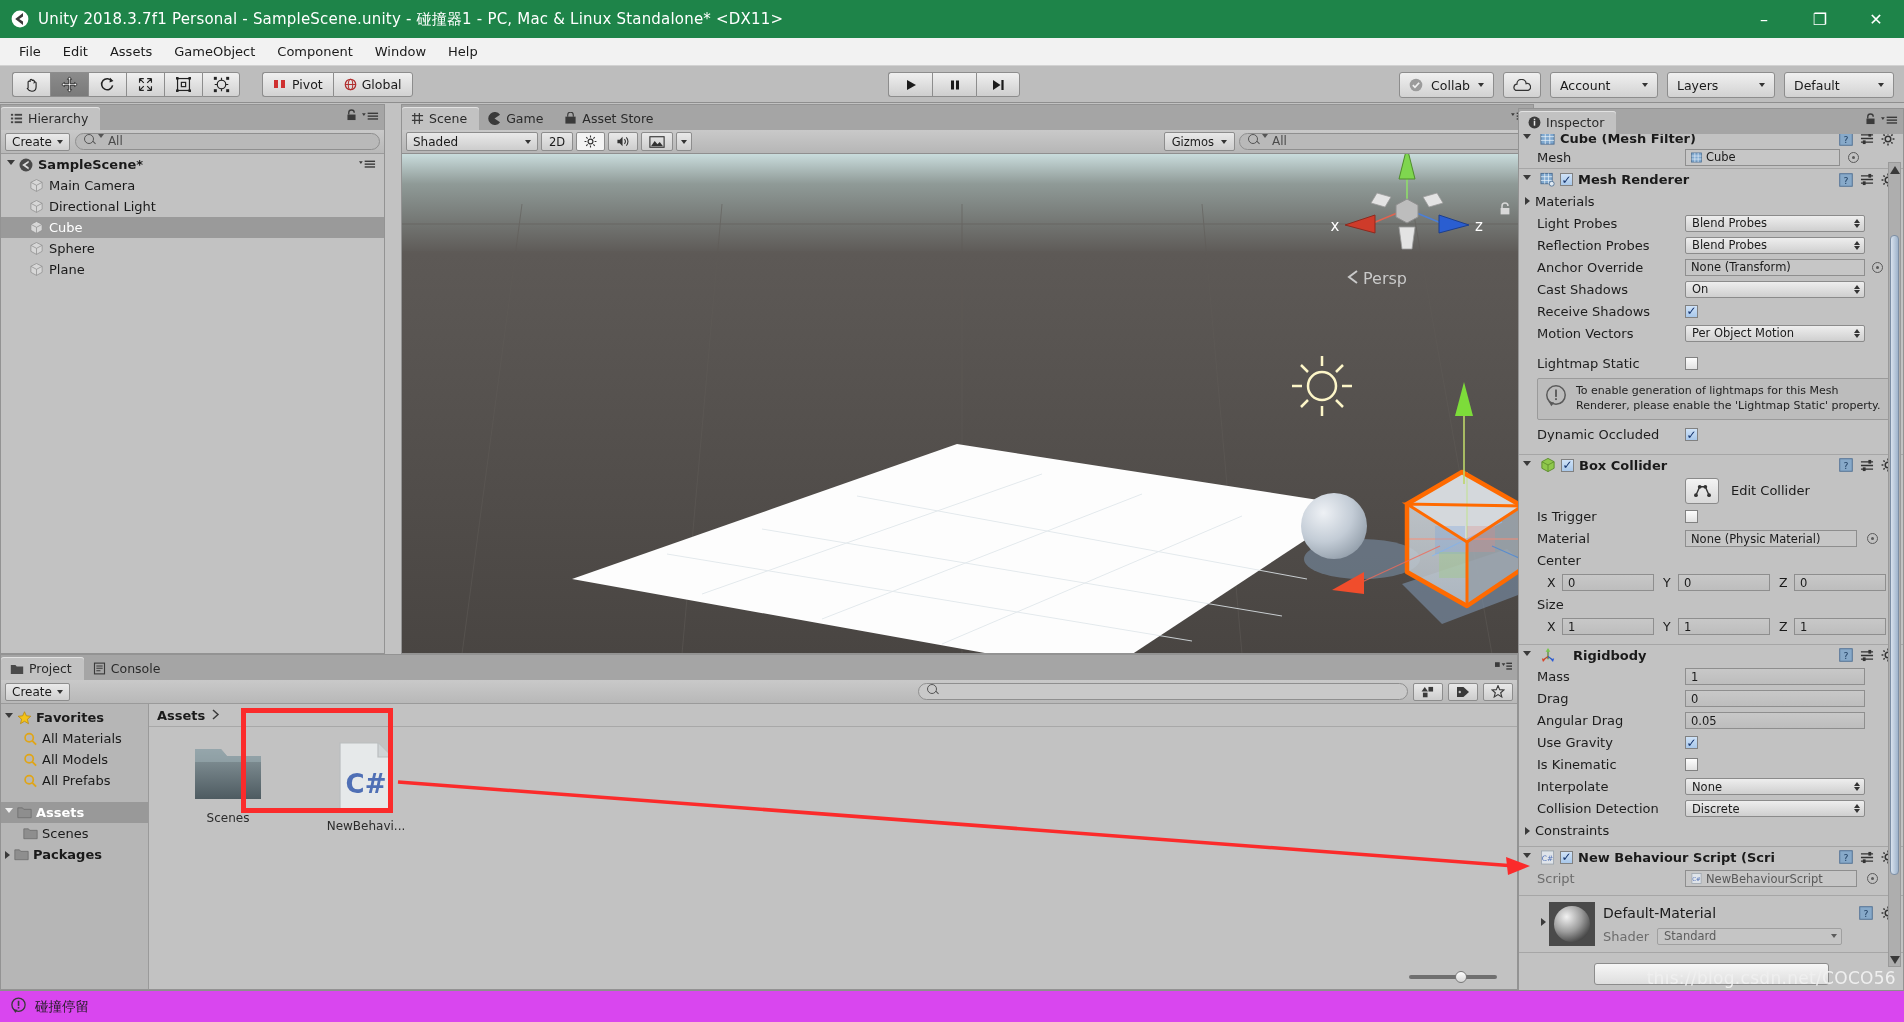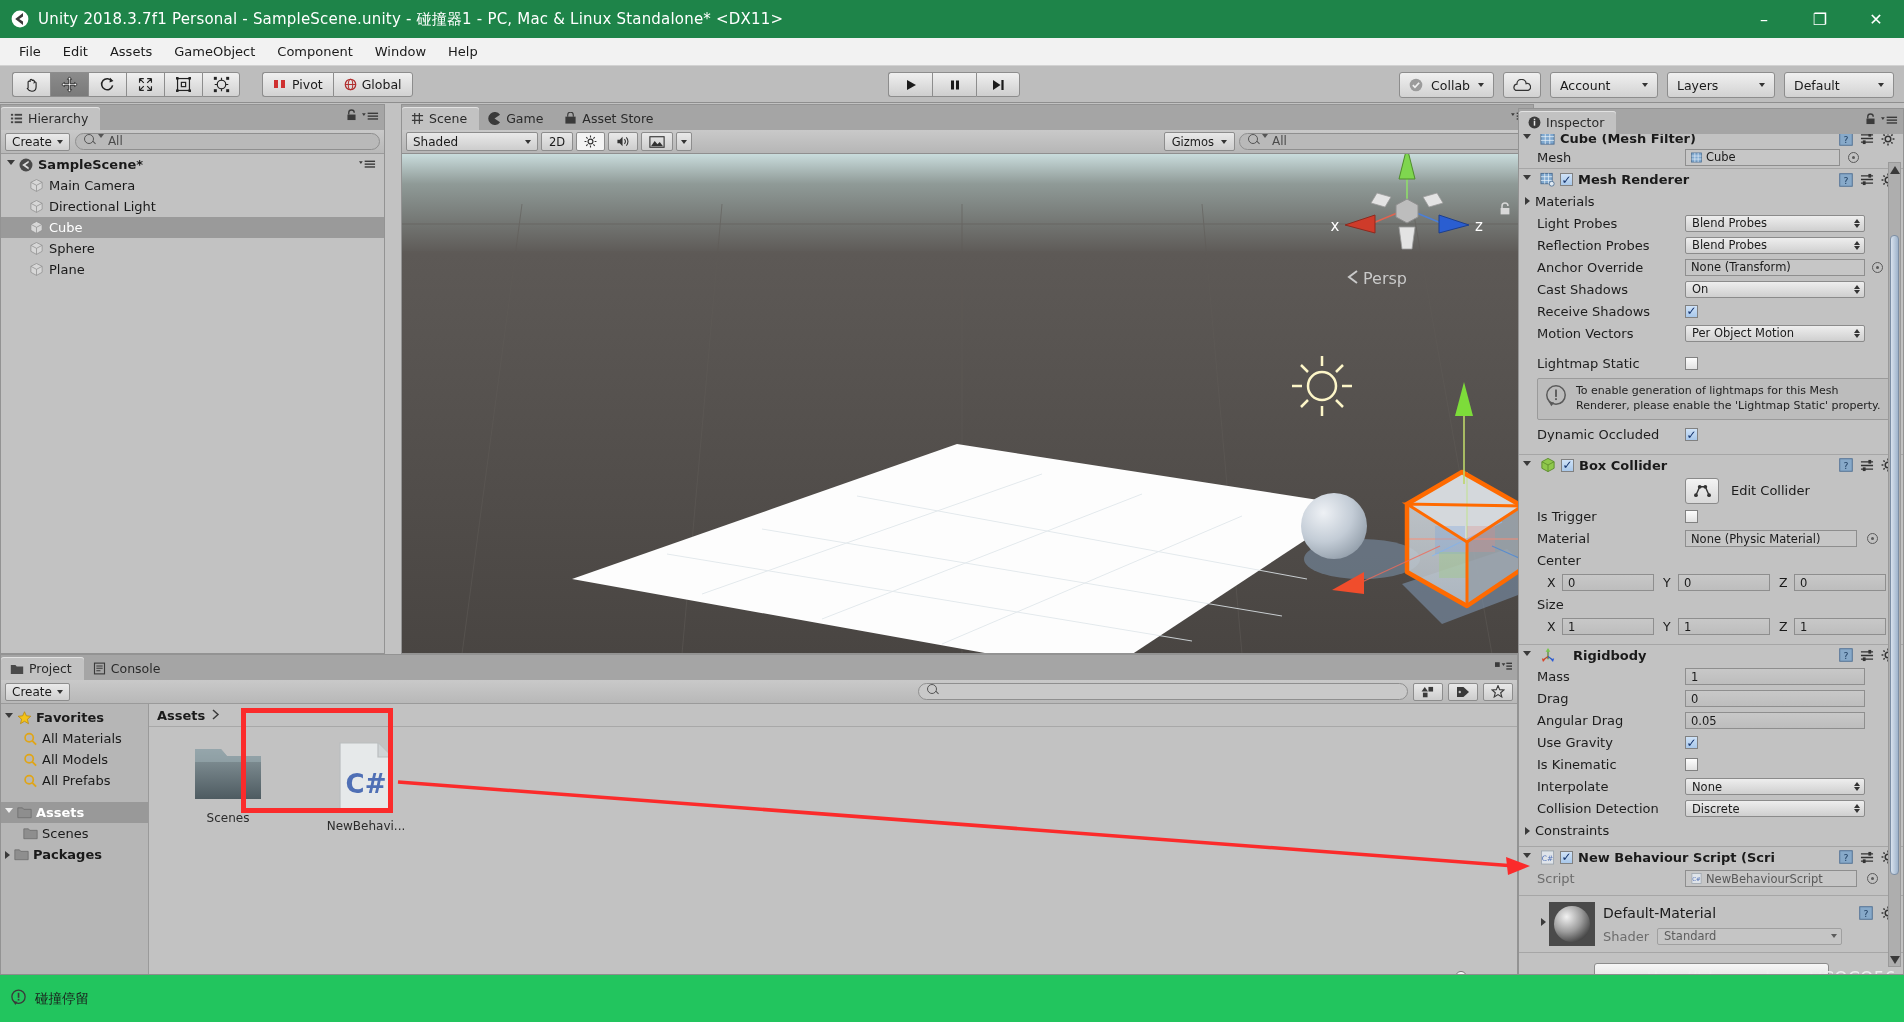--- a/index.html
+++ b/index.html
@@ -172,22 +172,22 @@
   .vecrow .ax{ width:12px; font-size:12.5px; }
   .scrollbar{ position:absolute; right:2px; top:28px; bottom:26px; width:13px;
     background:#aeaeae; border:1px solid #9a9a9a; }
   .scrollthumb{ position:absolute; left:1px; top:72px; width:9px; height:640px;
     background:linear-gradient(90deg,#d8e2ee,#9fb4cc); border:1px solid #7d8fa5;
     border-radius:4px; }
   .sbarrow{ position:absolute; right:3px; width:11px; height:11px;
     display:flex;align-items:center;justify-content:center; }
 
   
-  .statusbar{ position:absolute; left:0; bottom:0; width:1904px; height:48px;
-    background:#22c55e; border-top:1px solid #8d8d8d; display:flex; align-items:center;
+  .statusbar{ position:absolute; left:0; bottom:0; width:1904px; height:32px;
+    background:#d946ef; border-top:1px solid #8d8d8d; display:flex; align-items:center;
     gap:8px; padding-left:10px; font-size:13.5px; }
 
   .watermark{ position:absolute; right:8px; bottom:34px; font-size:17px;
     color:#efefef; letter-spacing:.3px; }
 
   
   .redbox{ position:absolute; border:5px solid #fb2b2b; pointer-events:none; }
   .redarrow{ position:absolute; pointer-events:none; }
 </style>
 </head>

